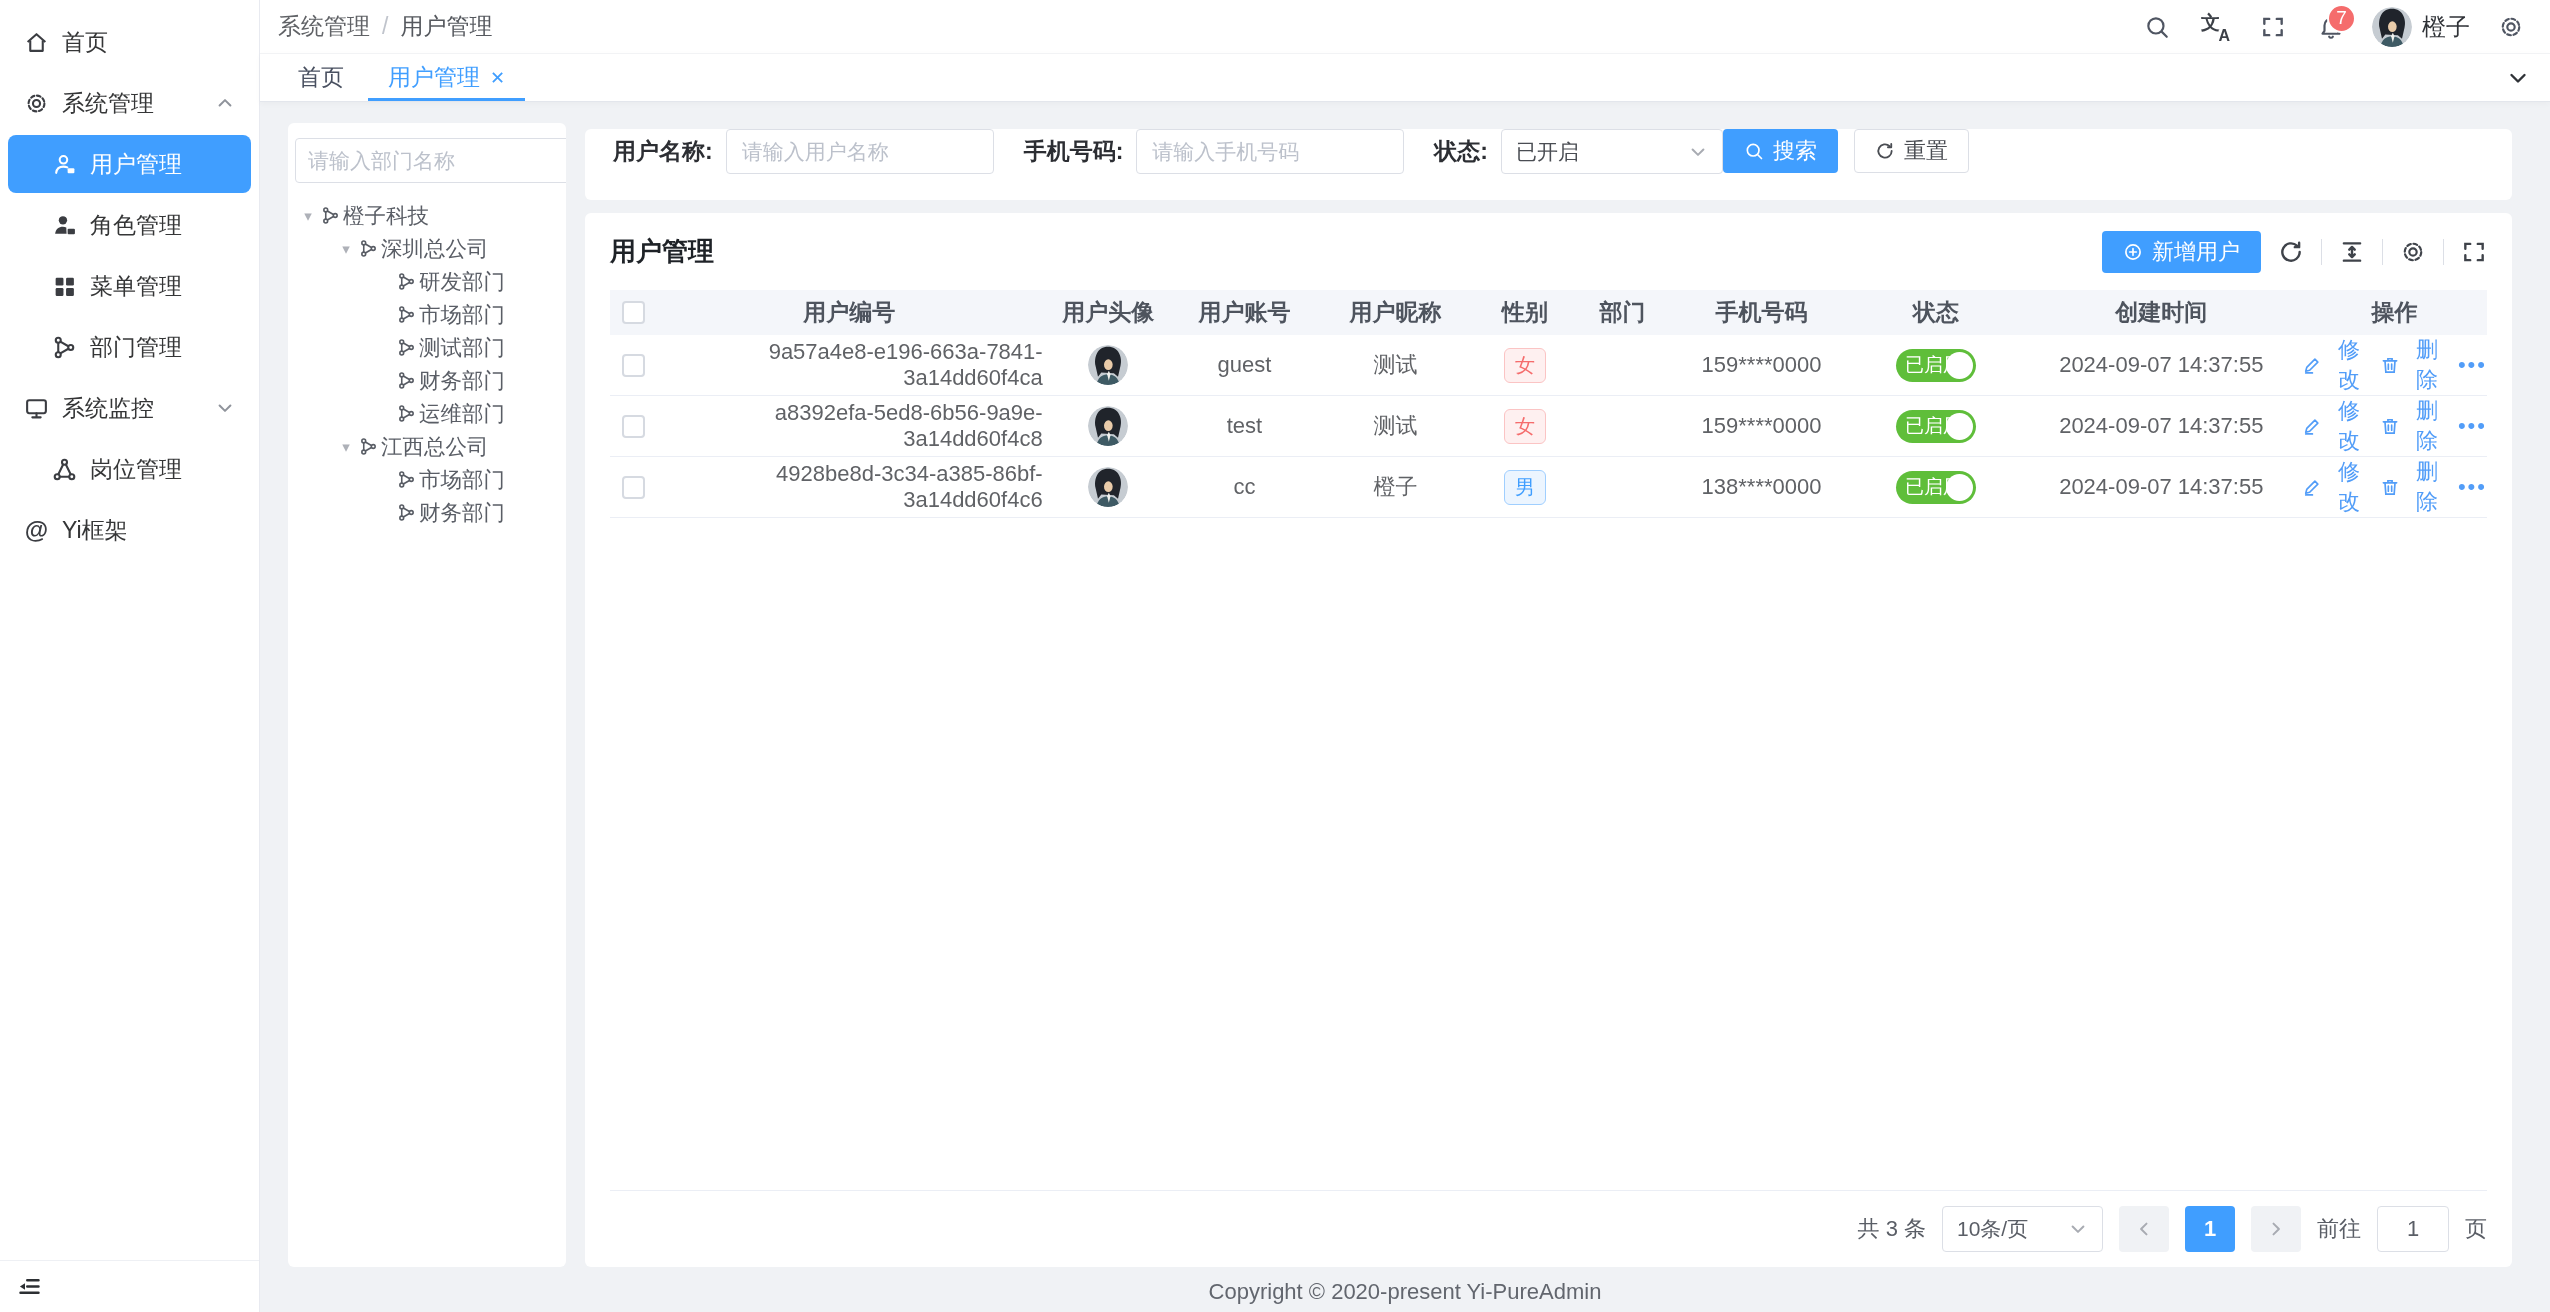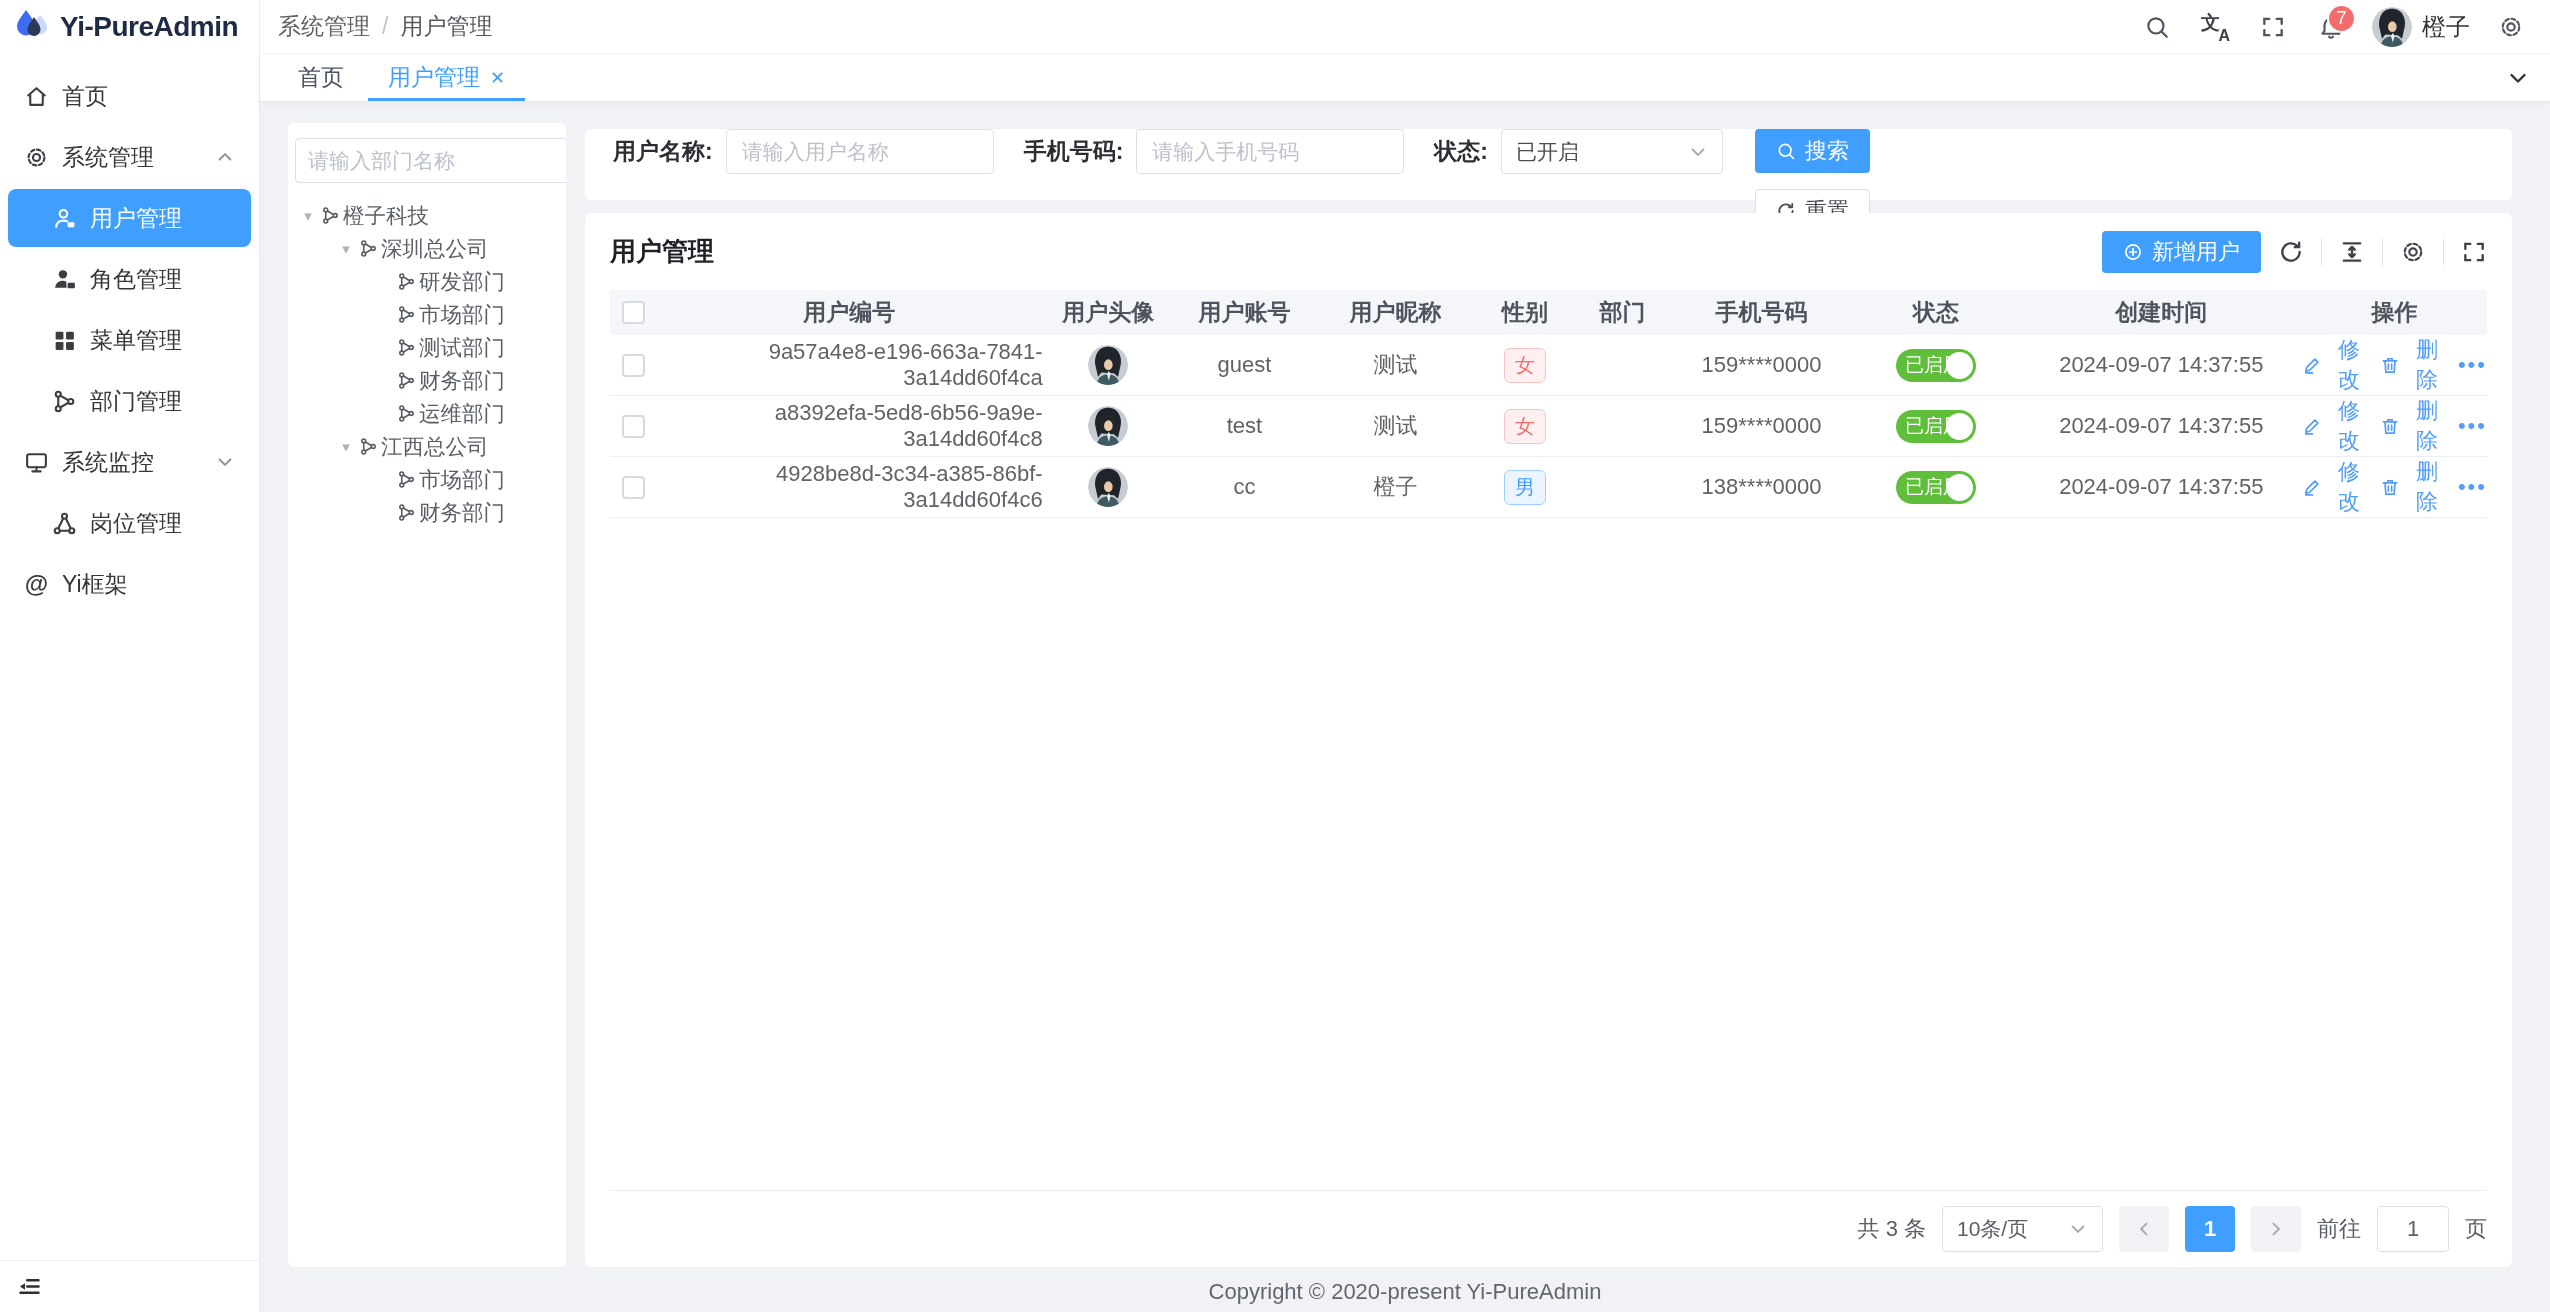--- a/index.html
+++ b/index.html
@@ -67,21 +67,21 @@
   .dept-ic{width:19px;height:19px;margin-right:3px;color:#585c64;flex-shrink:0;}
 
   .right-col{flex:1;display:flex;flex-direction:column;min-width:0;}
   .search-card{height:71px;background:#fff;border-radius:6px;display:flex;align-items:flex-start;padding:0 28px;margin-top:6px;flex-shrink:0;}
   .f-group{display:flex;align-items:center;gap:13px;margin-right:30px;}
   .f-label{font-size:23px;font-weight:bold;color:#2c2e33;white-space:nowrap;}
   .f-input{width:268px;height:45px;border:1px solid var(--border);border-radius:4px;font-size:21px;padding:0 15px;color:#333;font-family:inherit;outline:none;}
   .f-input::placeholder{color:#bcc1cb;}
   .f-select{width:222px;height:45px;border:1px solid var(--border);border-radius:4px;display:flex;align-items:center;padding:0 14px;font-size:21px;color:#4a4d53;cursor:pointer;}
   .f-select .chev{margin-left:auto;color:#a8abb2;width:20px;height:20px;}
-  .btns{display:flex;gap:16px;margin-left:32px;flex-direction:column;}
+  .btns{display:flex;gap:16px;}
   .btn{height:44px;padding:0 20px;border-radius:4px;font-size:22px;display:inline-flex;gap:9px;align-items:center;cursor:pointer;border:1px solid transparent;font-family:inherit;}
   .btn .ic{width:20px;height:20px;}
   .btn-primary{background:var(--accent);color:#fff;}
   .btn-plain{background:#fff;color:#4a4d53;border-color:var(--border);}
 
   .table-card{flex:1;background:#fff;border-radius:6px;margin-top:13px;padding:0 25px;display:flex;flex-direction:column;min-height:0;}
   .card-head{height:77px;display:flex;align-items:center;flex-shrink:0;}
   .card-title{font-size:26px;font-weight:bold;color:#1e2227;}
   .head-right{margin-left:auto;display:flex;align-items:center;gap:17px;}
   .tool-sep{width:1px;height:26px;background:#dcdfe6;}
@@ -266,26 +266,20 @@
     </g>
   </symbol>
   <symbol id="i-caret-down" viewBox="0 0 24 24">
       <path d="M6.5 9h11L12 16z" fill="currentColor"></path>
     </symbol>
 </svg>
 
 <div id="app">
 
   <aside class="sidebar">
-    <div class="logo-row">
-      <svg class="logo-ic">
-          <use href="#i-drop-logo"></use>
-        </svg>
-      <span class="logo-title">Yi-PureAdmin</span>
-    </div>
     <nav class="menu">
       <div class="menu-item">
         <svg class="ic mi">
             <use href="#i-home"></use>
           </svg>
         <span>首页</span>
       </div>
       <div class="menu-item">
         <svg class="ic mi">
             <use href="#i-gear"></use>

